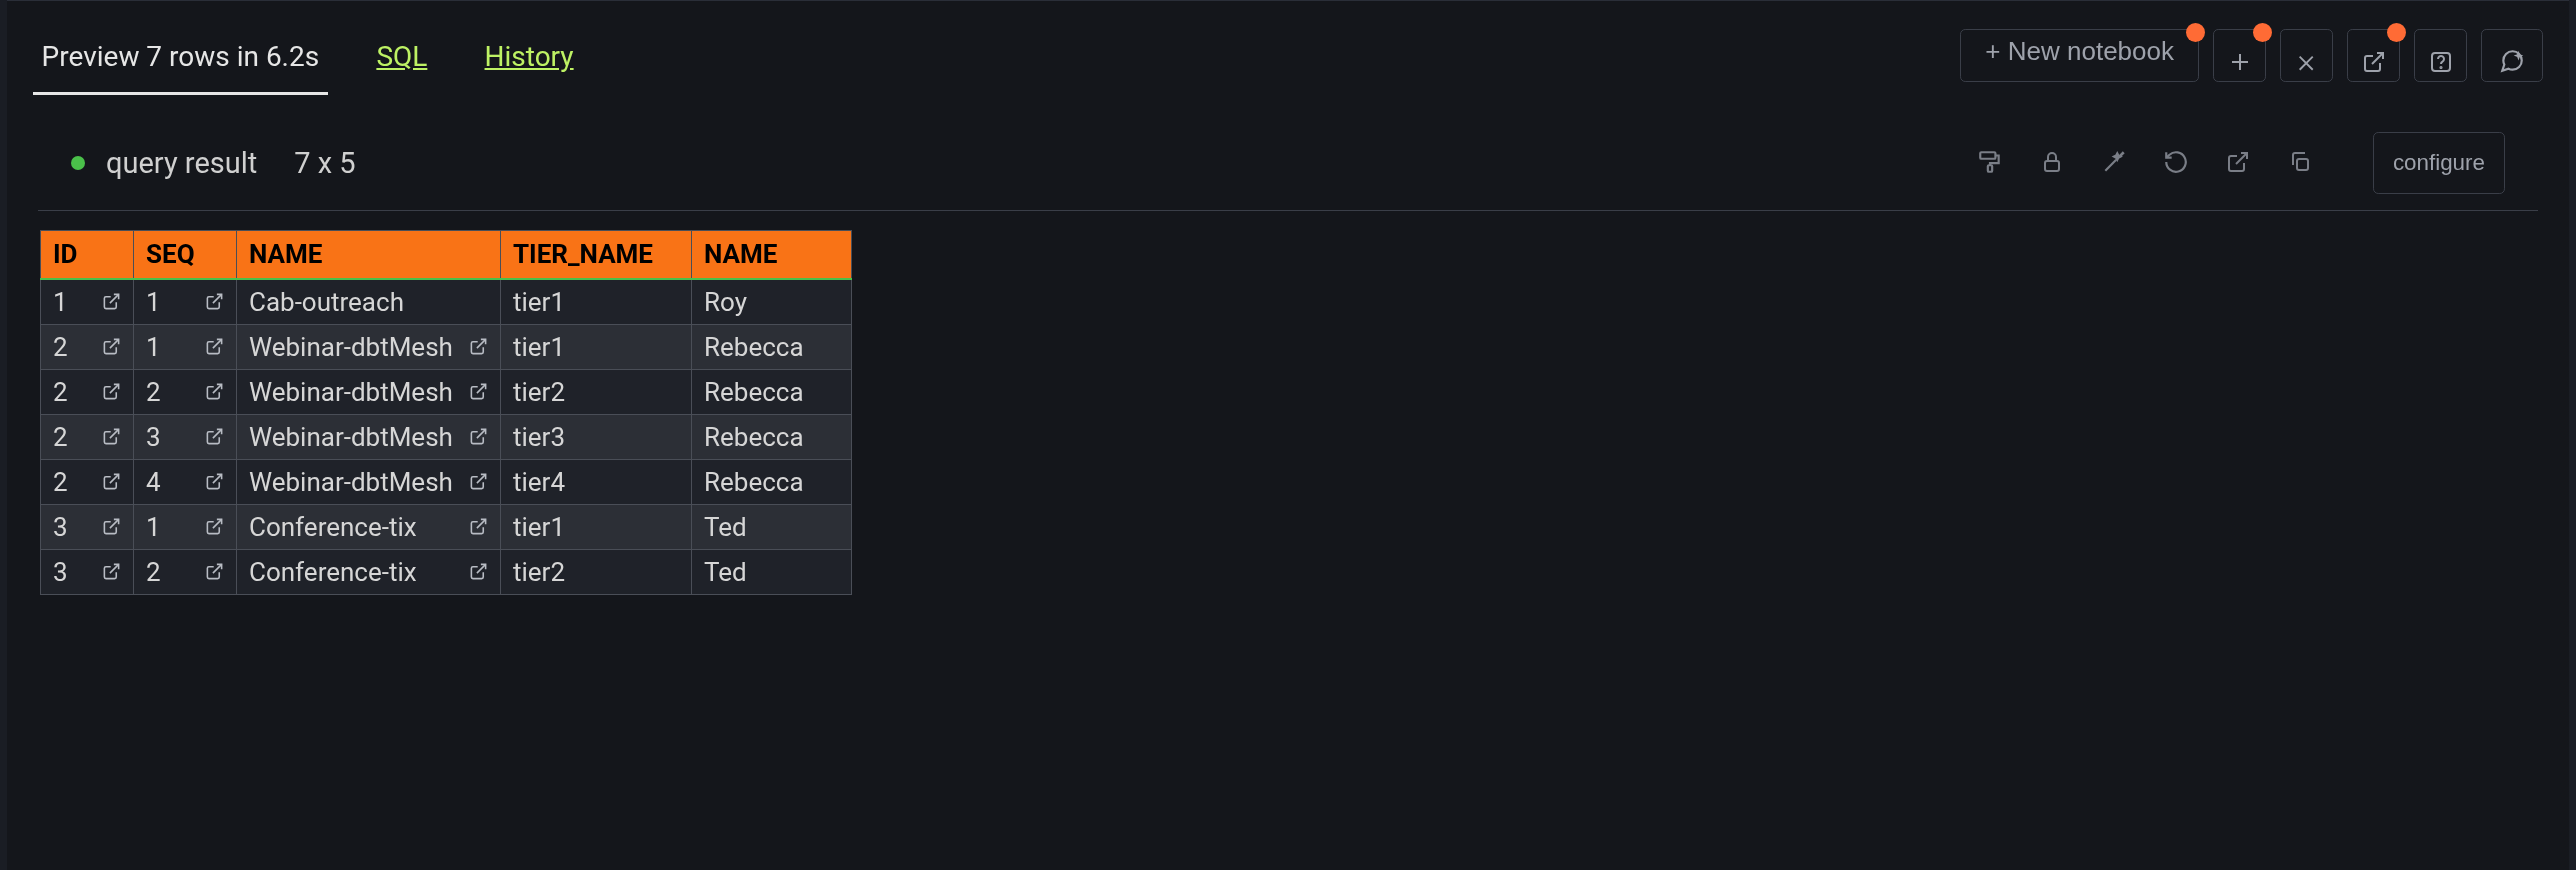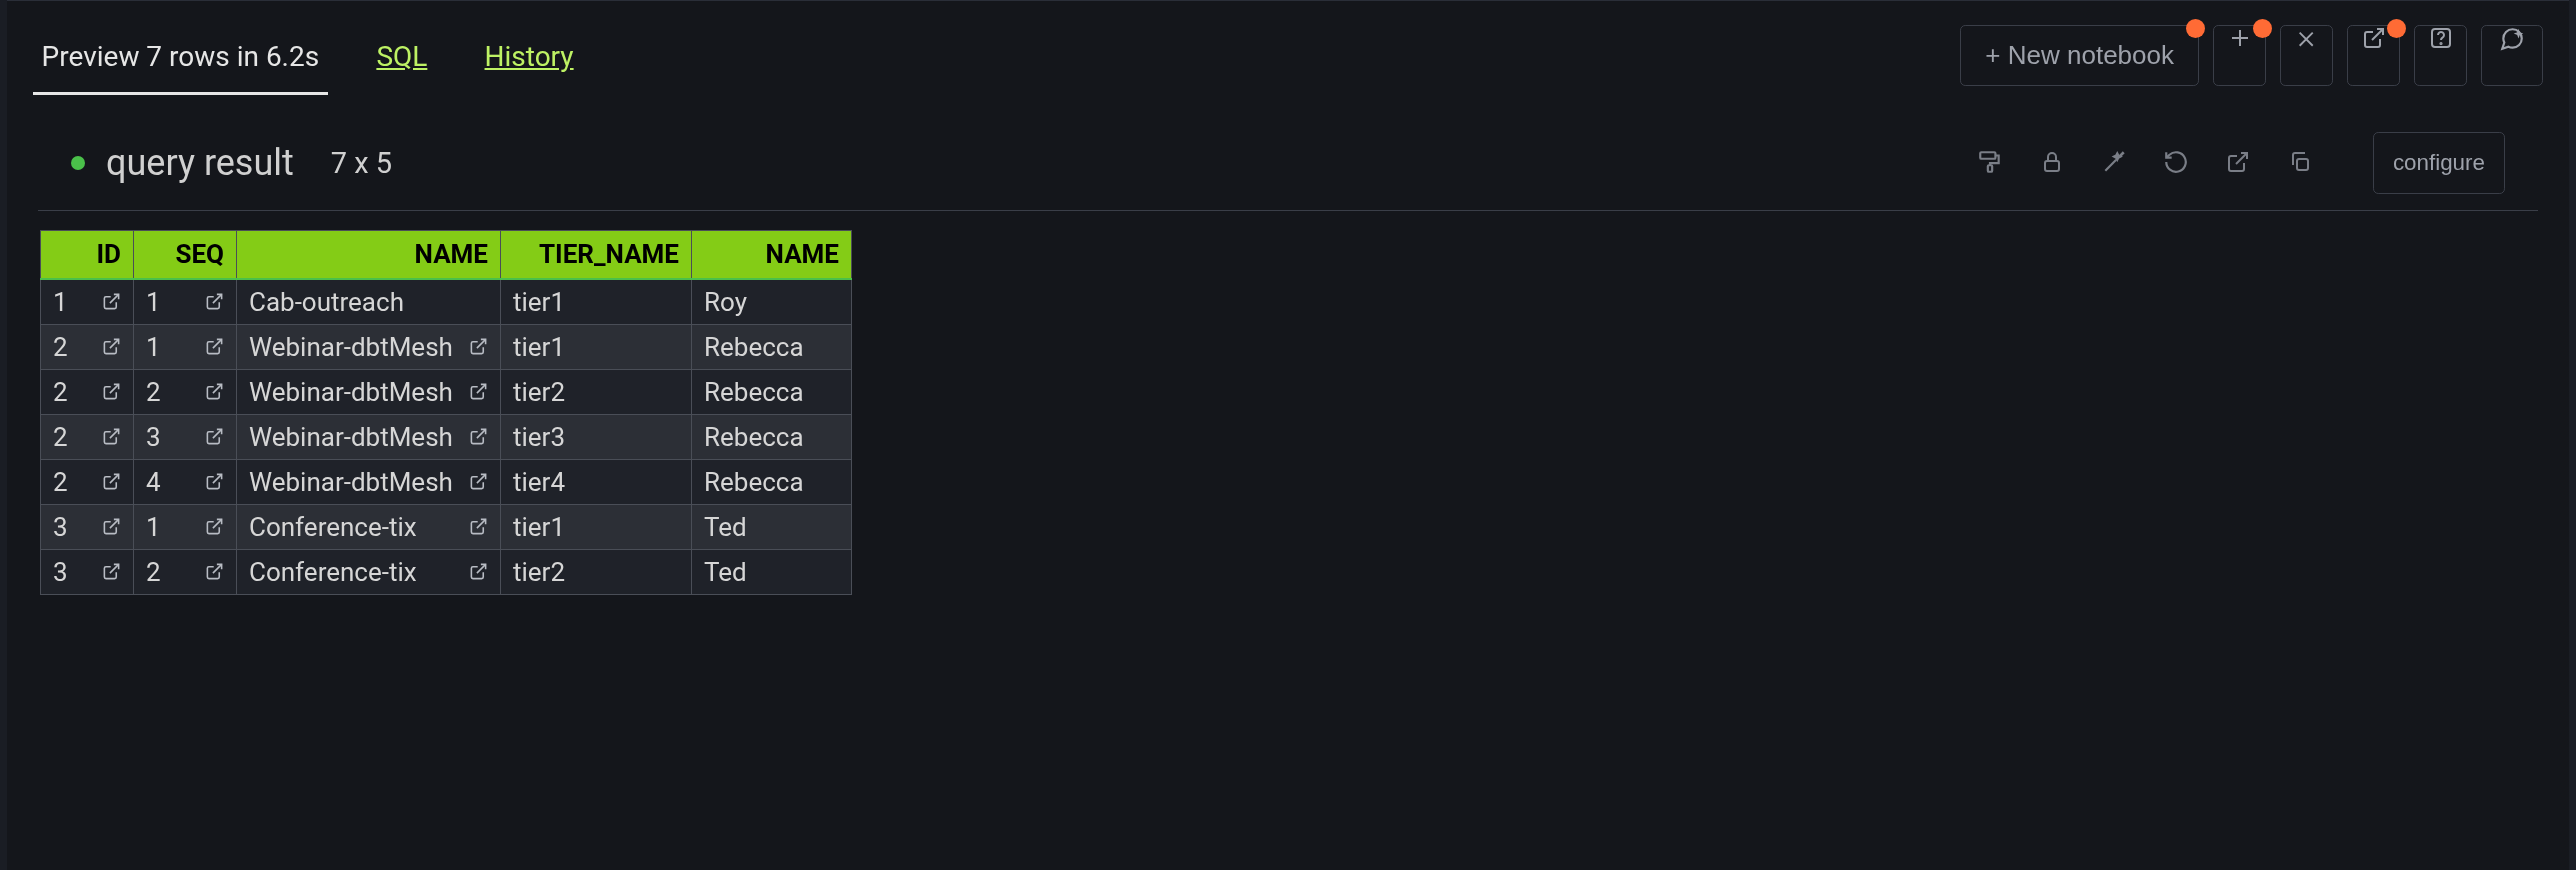--- a/index.html
+++ b/index.html
@@ -50,23 +50,23 @@
 }
 .btn {
   border: 1.3px solid #3a3e48;
   background: transparent;
   color: #9ea2ab;
   padding: 14px 21px;
   font-size: 26px;
   border-radius: 5.2px;
   cursor: pointer;
   display: flex;
-  align-items: flex-start;
+  align-items: flex-end;
   justify-content: center;
-  height: 61px;
+  height: 53px;
   position: relative;
 }
 .btn.textbtn {
   padding: 14px 24px;
 }
 .btn.iconbtn {
   width: 53px;
   padding: 0;
 }
 .btn.chatbtn {
@@ -91,21 +91,21 @@
   border-bottom: 1.7px solid #3a3e48;
   margin: 0 31px;
 }
 .status-dot {
   width: 14px;
   height: 14px;
   background: #4ac04a;
   border-radius: 50%;
 }
 .result-title {
-  font-size: 36px;
+  font-size: 29px;
   color: #d0d0d0;
 }
 .result-dims {
   font-size: 29px;
   color: #d0d0d0;
   margin-left: 16px;
 }
 .result-actions {
   flex: 1;
   display: flex;
@@ -133,24 +133,24 @@
   margin-left: 26px;
 }
 .table-wrap {
   padding: 19px 33px;
 }
 table {
   border-collapse: collapse;
   font-size: 26px;
 }
 th {
-  background: #84cc16;
+  background: #f97316;
   color: #000;
   font-weight: 700;
-  text-align: right;
+  text-align: left;
   padding: 8.6px 12px;
   border: 0.9px solid #4a4e57;
   border-bottom: 2.6px solid #4ac04a;
 }
 td {
   padding: 7px 12px;
   border: 0.9px solid #4a4e57;
   color: #d6d6d6;
   vertical-align: middle;
 }

